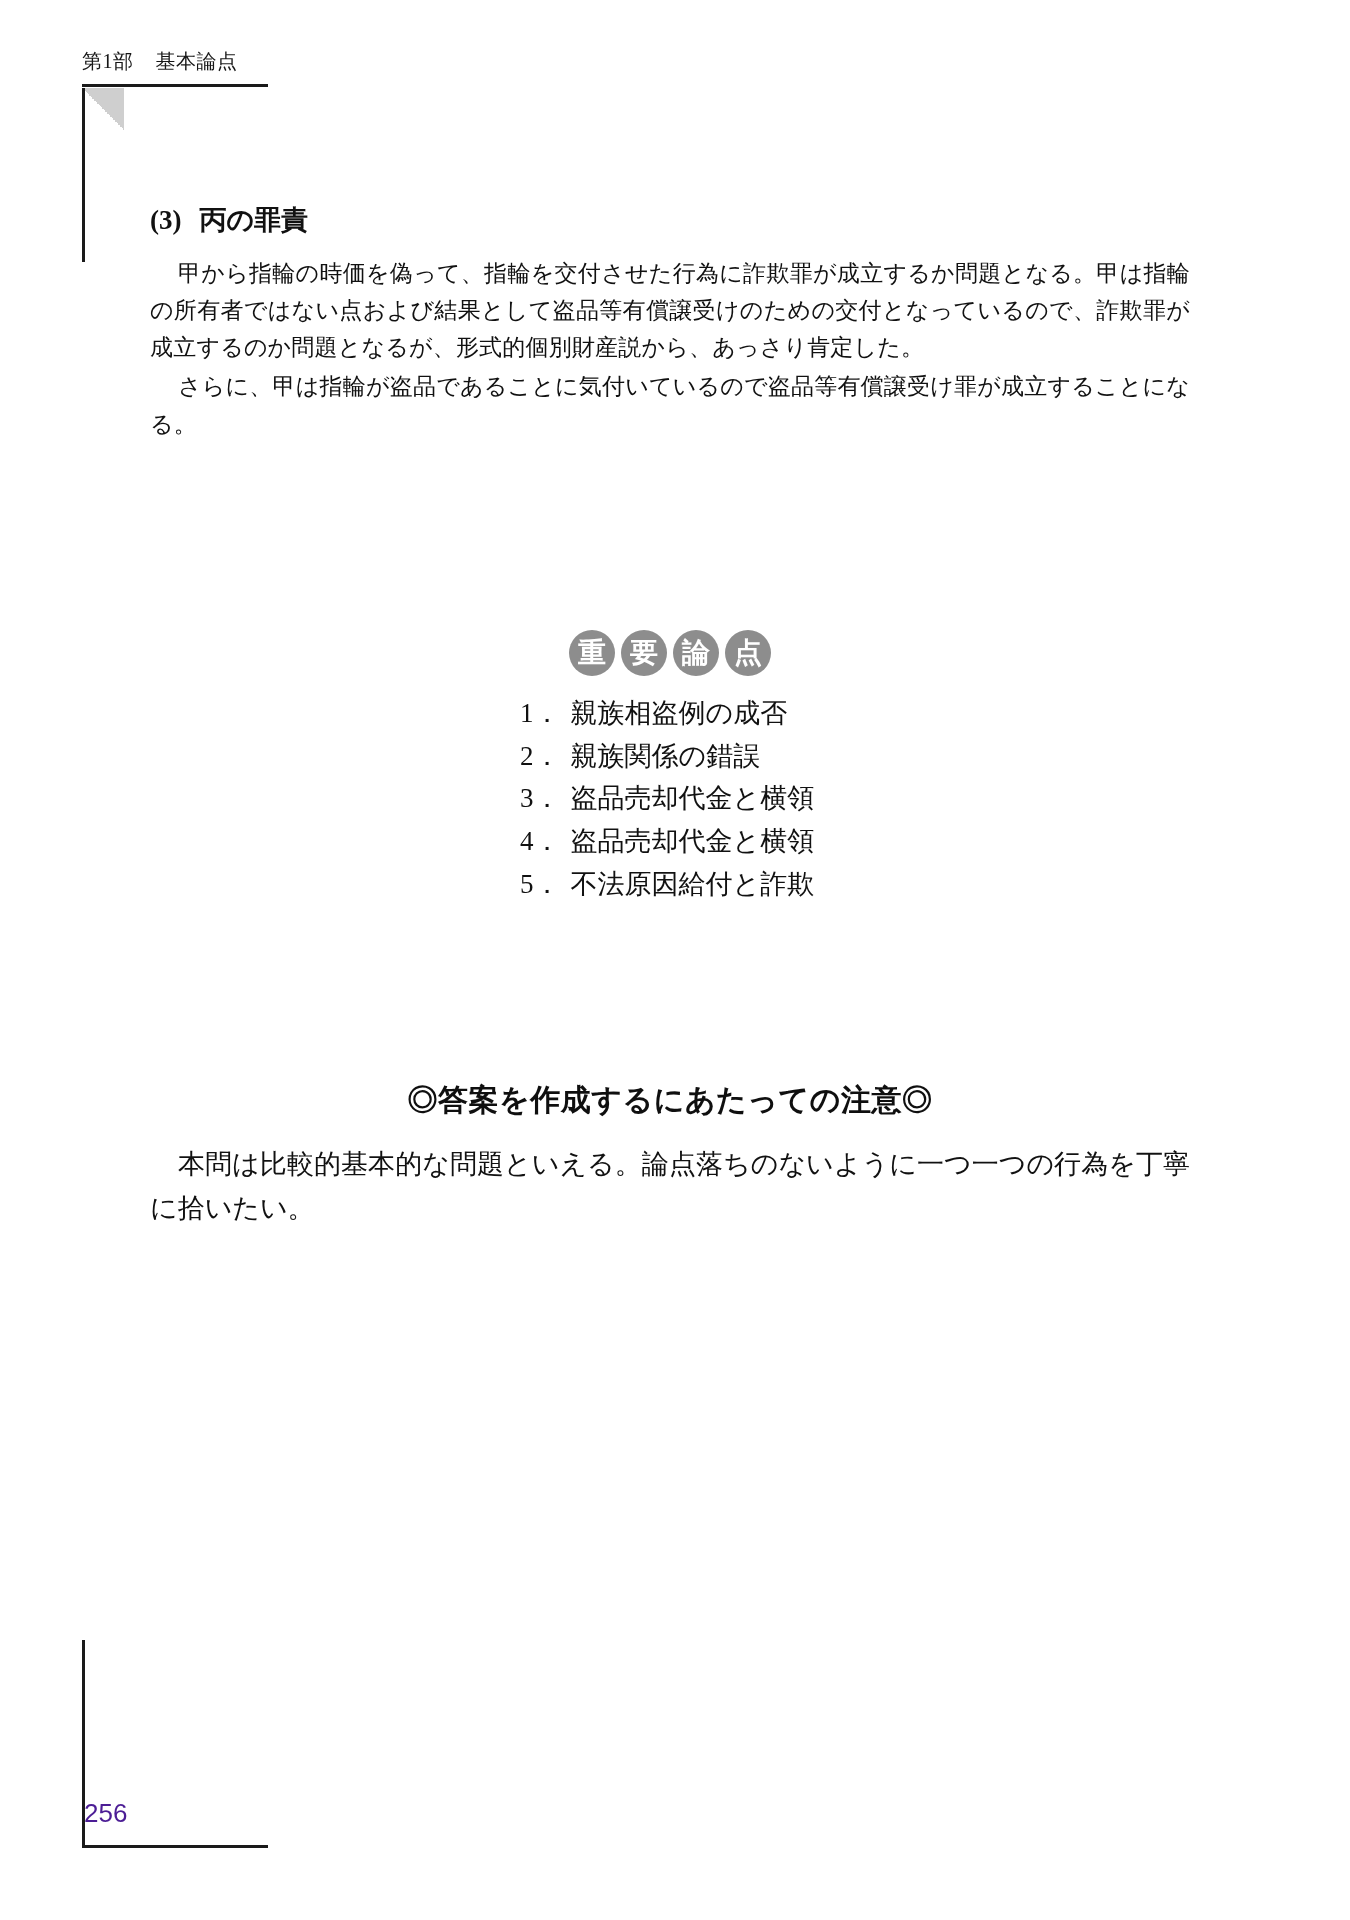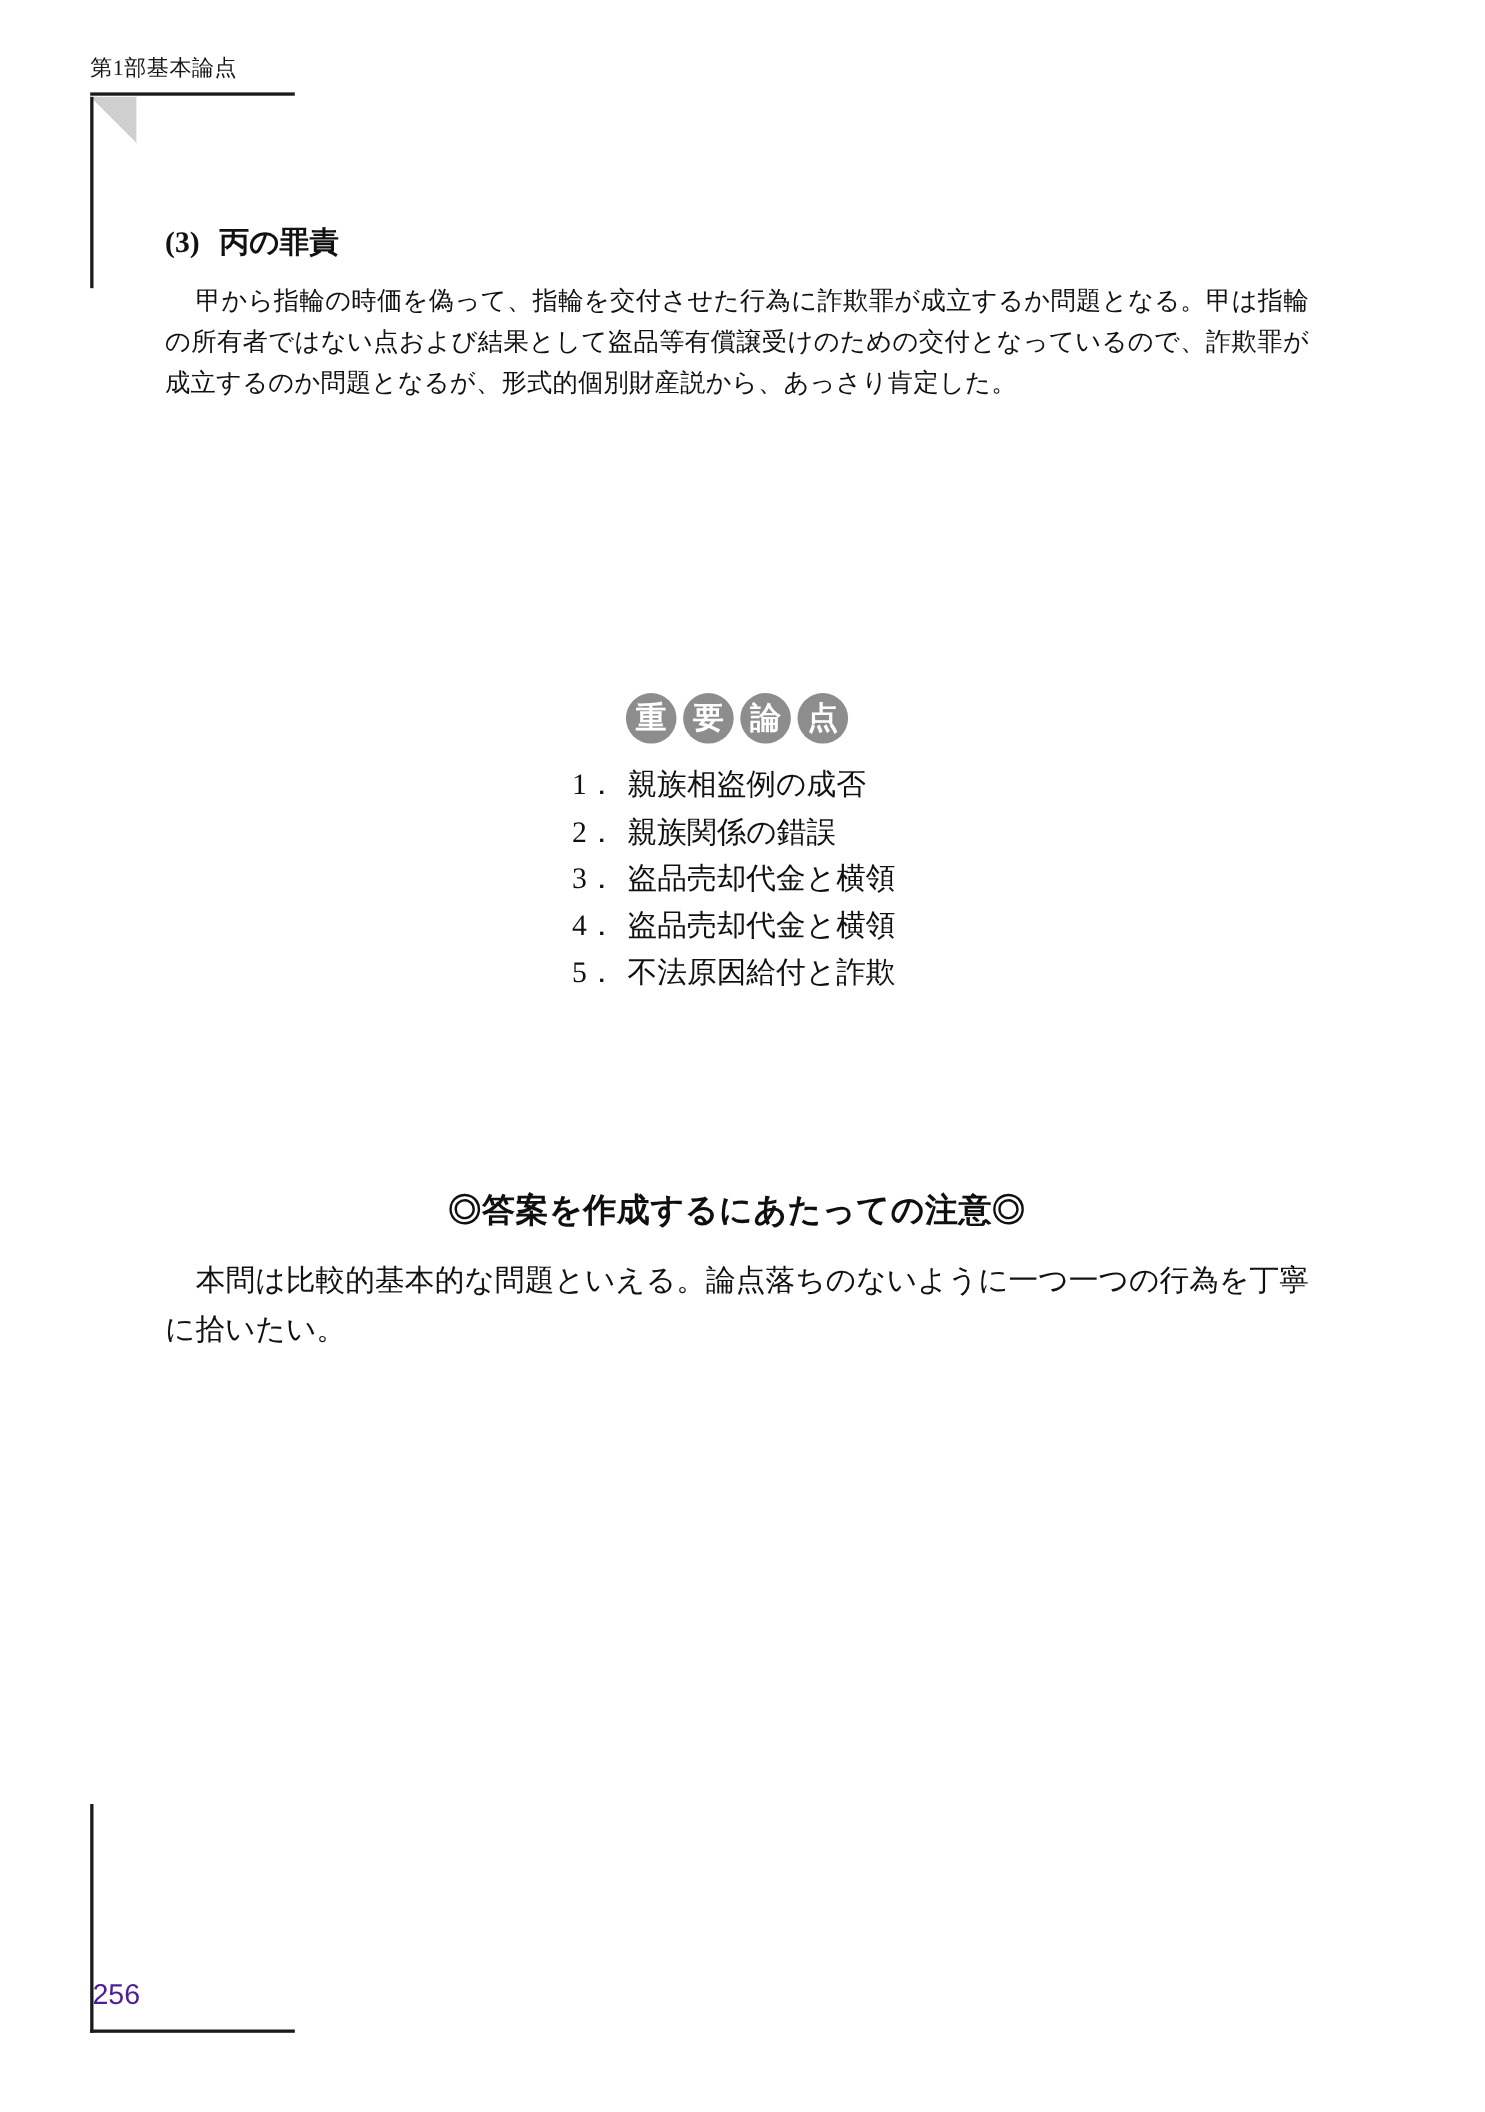--- a/index.html
+++ b/index.html
@@ -25,21 +25,21 @@
   
   .running-head {
     position: absolute;
     left: 82px;
     top: 48px;
     font-size: 20px;
     letter-spacing: 0.5px;
     color: #161616;
     white-space: nowrap;
   }
-  .running-head .part { }
+  .running-head .part { margin-right: 22px; }
 
   .head-rule {
     position: absolute;
     left: 82px;
     top: 84px;
     width: 186px;
     height: 3px;
     background: #1a1a1a;
   }
 
@@ -187,20 +187,21 @@
   </div>
   <div class="head-rule"></div>
   <div class="corner-fold"></div>
   <div class="left-rule-top"></div>
 
   <div class="content">
     <h2 class="section-head">
       <span class="num">(3)</span><span>丙の罪責</span>
     </h2>
     <p class="para">甲から指輪の時価を偽って、指輪を交付させた行為に詐欺罪が成立するか問題となる。甲は指輪の所有者ではない点および結果として盗品等有償譲受けのための交付となっているので、詐欺罪が成立するのか問題となるが、形式的個別財産説から、あっさり肯定した。</p>
+    <p class="para">さらに、甲は指輪が盗品であることに気付いているので盗品等有償譲受け罪が成立することになる。</p>
   </div>
 
   <div class="points-block">
     <div class="points-title">
       <span class="glyph">重</span>
       <span class="glyph">要</span>
       <span class="glyph">論</span>
       <span class="glyph">点</span>
     </div>
     <ul class="points-list">

